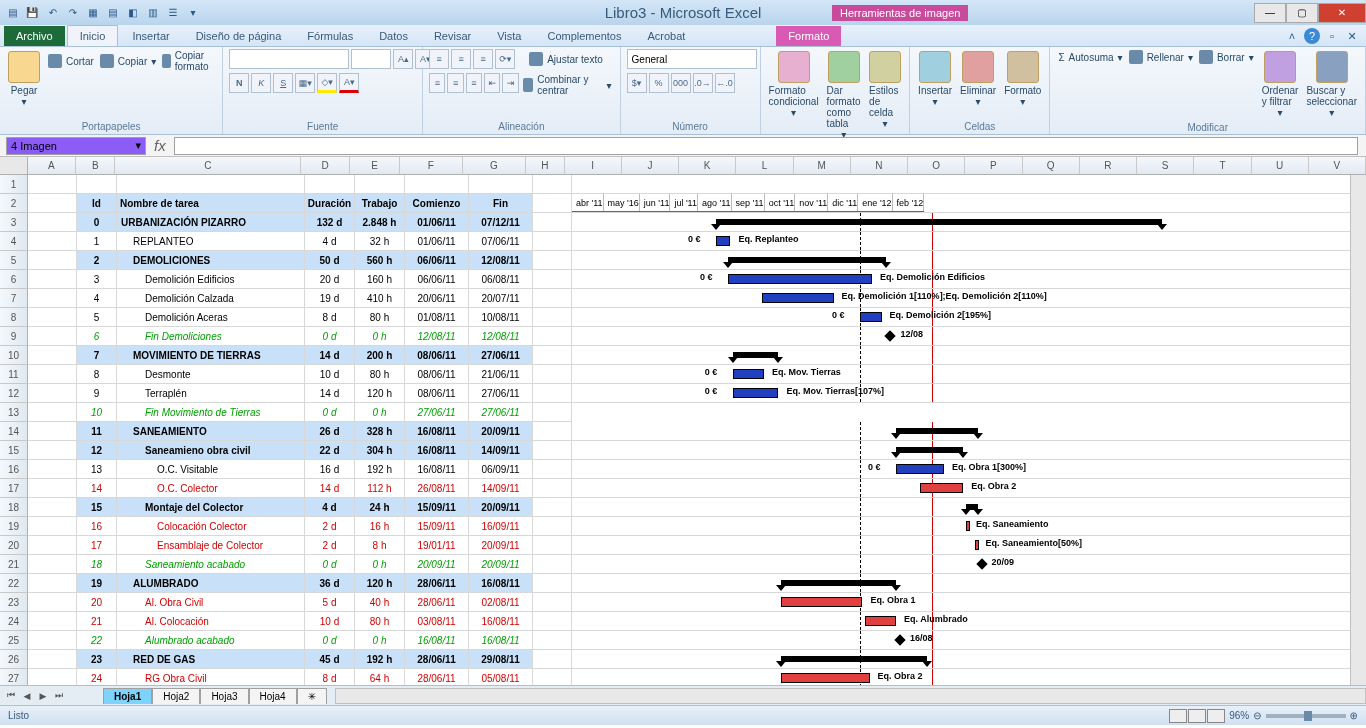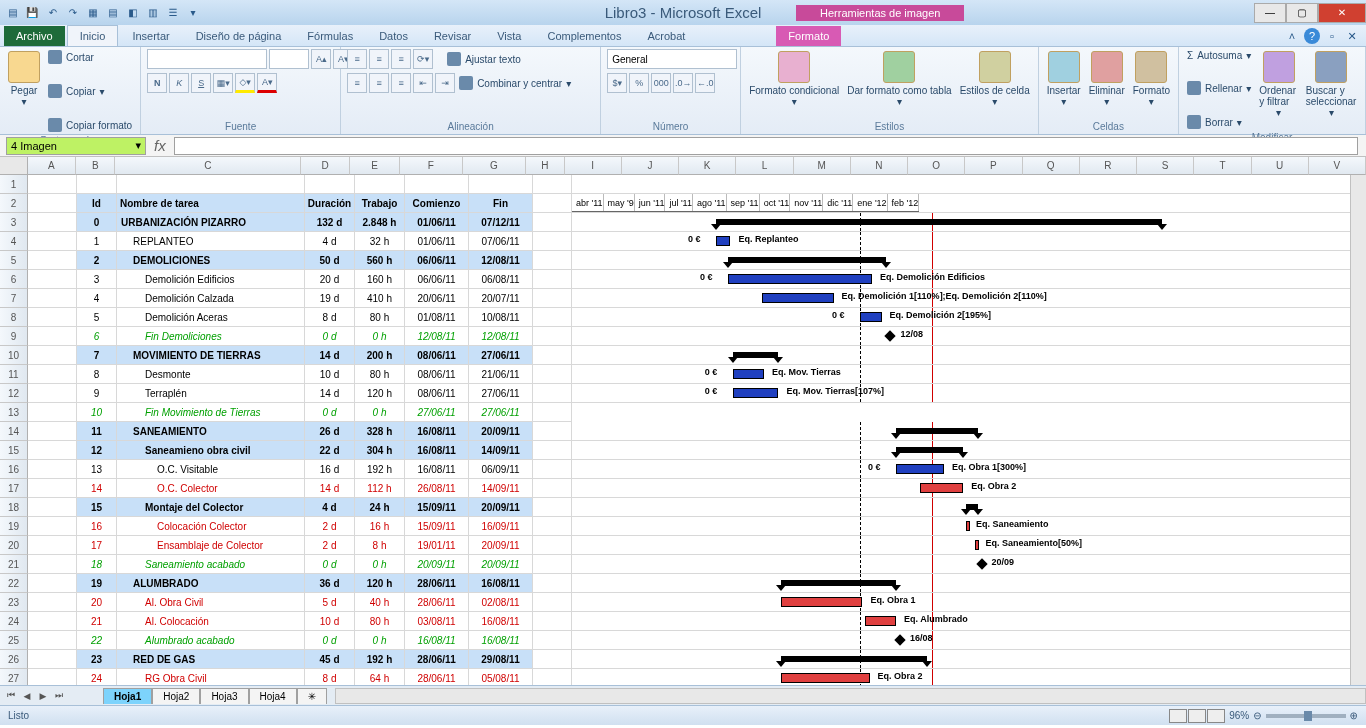--- a/index.html
+++ b/index.html
@@ -3,51 +3,51 @@
 <meta charset="utf-8">
 <style>
 * { margin: 0; padding: 0; box-sizing: border-box; font-family: "Segoe UI", Tahoma, sans-serif; }
 body { background: #fff; width: 1366px; height: 728px; overflow: hidden; font-size: 11px; }
 
 
 .titlebar { height: 25px; background: linear-gradient(#d4e6f7, #b8d4ed); display: flex; align-items: center; position: relative; }
 .qa-toolbar { display: flex; gap: 2px; padding: 0 4px; }
 .qa-btn { width: 18px; height: 18px; display: flex; align-items: center; justify-content: center; font-size: 10px; color: #2a5a8a; cursor: pointer; }
 .titletext { position: absolute; left: 50%; transform: translateX(-50%); color: #3a5a7a; font-size: 15px; }
-.titletext-tools { position: absolute; left: 796px; background: #c84a9a; color: #fff; padding: 2px 24px; font-size: 11px; }
+.titletext-tools { position: absolute; left: 832px; background: #c84a9a; color: #fff; padding: 2px 8px; font-size: 11px; }
 .win-controls { position: absolute; right: 0; display: flex; }
 .win-btn { width: 32px; height: 20px; display: flex; align-items: center; justify-content: center; background: #e8e8e8; border: 1px solid #aaa; font-size: 10px; cursor: pointer; }
 .win-close { background: #d04030; color: #fff; width: 48px; }
 
 
 .ribbon-tabs { height: 22px; background: linear-gradient(#e8f0fa, #d4e6f7); display: flex; align-items: end; padding-left: 4px; gap: 2px; border-bottom: 1px solid #a8c0d8; }
 .file-tab { background: #1e6b3a; color: #fff; padding: 4px 12px; font-size: 11px; cursor: pointer; }
 .rib-tab { padding: 4px 12px; font-size: 11px; color: #3a5a7a; cursor: pointer; }
 .rib-tab.active { background: #f0f4fa; border: 1px solid #a8c0d8; border-bottom: none; }
 .rib-tab.pink { background: #d85ab4; color: #fff; }
 .help-btns { position: absolute; right: 6px; top: 28px; display: flex; gap: 4px; }
 .help-btn { width: 16px; height: 16px; font-size: 11px; color: #2a5a8a; cursor: pointer; display: flex; align-items: center; justify-content: center; }
 
 
 .ribbon { height: 88px; background: linear-gradient(#f4f8fc, #e4ecf6); display: flex; border-bottom: 1px solid #a8c0d8; }
 .rib-group { border-right: 1px solid #c0d0e0; padding: 2px 6px 0 6px; display: flex; flex-direction: column; justify-content: space-between; }
 .rib-group-content { display: flex; gap: 4px; align-items: flex-start; }
 .rib-group-label { text-align: center; font-size: 10px; color: #5a7a9a; padding: 2px 0; }
 .rib-bigbtn { display: flex; flex-direction: column; align-items: center; padding: 2px; cursor: pointer; font-size: 10px; color: #2a4a6a; }
 .rib-bigbtn .icon { width: 32px; height: 32px; background: #f8d890; border: 1px solid #c0a060; border-radius: 3px; margin-bottom: 2px; }
-.rib-col { display: flex; flex-direction: column; gap: 18px; }
+.rib-col { display: flex; flex-direction: row; gap: 2px; }
 .rib-item { display: flex; align-items: center; gap: 4px; font-size: 10px; color: #2a4a6a; cursor: pointer; padding: 1px 2px; }
 .rib-ico { width: 14px; height: 14px; background: #6a8aaa; border-radius: 2px; }
 .rib-row { display: flex; gap: 2px; }
 .rib-sq { width: 20px; height: 20px; border: 1px solid #b0c0d0; background: #f0f4fa; cursor: pointer; display: flex; align-items: center; justify-content: center; font-size: 9px; color: #4a6a8a; }
 .rib-combo { width: 100px; height: 20px; border: 1px solid #b0c0d0; background: #fff; font-size: 10px; padding: 0 4px; display: flex; align-items: center; }
 
 
 .formula-bar { height: 22px; display: flex; align-items: center; border-bottom: 1px solid #c0c0c0; background: #f4f4f4; }
-.namebox { width: 140px; height: 18px; border: 1px solid #a0a0a0; background: #bef264; margin-left: 6px; padding: 0 4px; font-size: 11px; display: flex; align-items: center; justify-content: space-between; }
+.namebox { width: 140px; height: 18px; border: 1px solid #a0a0a0; background: #8b5cf6; margin-left: 6px; padding: 0 4px; font-size: 11px; display: flex; align-items: center; justify-content: space-between; }
 .fx-label { margin: 0 8px; font-style: italic; font-size: 15px; color: #666; }
 .formula-input { flex: 1; height: 18px; border: 1px solid #a0a0a0; background: #fff; margin-right: 8px; }
 
 
 .grid-container { display: flex; height: 528px; }
 .grid-area { flex: 1; position: relative; overflow: hidden; }
 .col-headers { display: flex; height: 18px; background: linear-gradient(#f4f8fc, #e0e8f0); }
 .corner { width: 28px; border-right: 1px solid #b0b0b0; border-bottom: 1px solid #b0b0b0; background: #e8e8e8; }
 .col-h { border-right: 1px solid #c8c8c8; border-bottom: 1px solid #b0b0b0; text-align: center; font-size: 10px; color: #555; display: flex; align-items: center; justify-content: center; }
 .rows { position: relative; }
@@ -314,21 +314,21 @@
   <div class="cell c-B hdr-blue center">Id</div>
   <div class="cell c-C hdr-blue">Nombre de tarea</div>
   <div class="cell c-D hdr-blue center">Duración</div>
   <div class="cell c-E hdr-blue center">Trabajo</div>
   <div class="cell c-F hdr-blue center">Comienzo</div>
   <div class="cell c-G hdr-blue center">Fin</div>
   <div class="cell c-H"></div>
   <div class="cell c-gantt" style="padding:0">
             <div class="gantt-header">
               <div class="gantt-month">abr '11</div>
-              <div class="gantt-month">may '9</div>
+              <div class="gantt-month">may '16</div>
               <div class="gantt-month">jun '11</div>
               <div class="gantt-month">jul '11</div>
               <div class="gantt-month">ago '11</div>
               <div class="gantt-month">sep '11</div>
               <div class="gantt-month">oct '11</div>
               <div class="gantt-month">nov '11</div>
               <div class="gantt-month">dic '11</div>
               <div class="gantt-month">ene '12</div>
               <div class="gantt-month">feb '12</div>
             </div>

